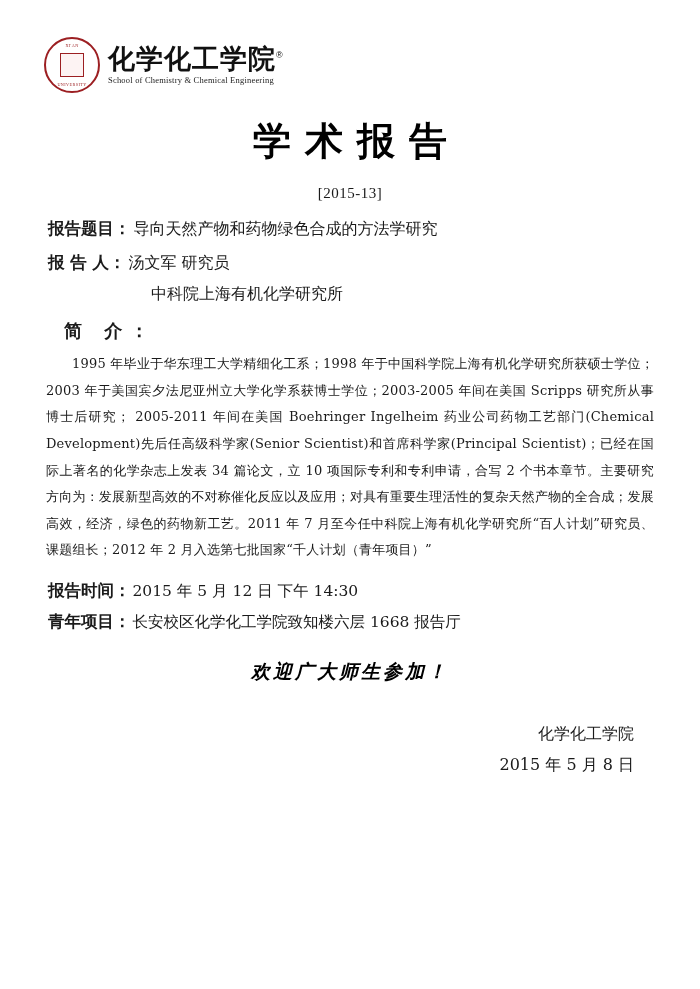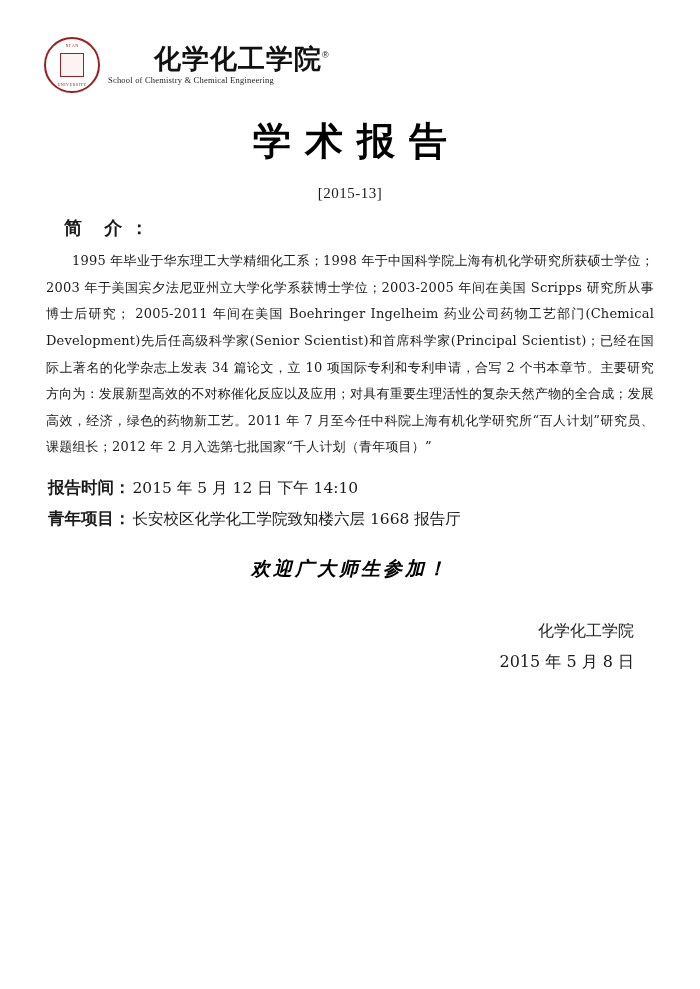--- a/index.html
+++ b/index.html
@@ -68,21 +68,20 @@
     justify-content: center;
   }
   .logo-cn {
     font-family: Liberation Sans, sans-serif;
     font-size: 27px;
     font-weight: bold;
     color: #111;
     letter-spacing: 1px;
     line-height: 1.05;
     white-space: nowrap;
-    margin-left: 46px;
   }
   .logo-cn .tm {
     font-size: 9px;
     vertical-align: super;
     font-weight: normal;
   }
   .logo-en {
     font-family: "Liberation Serif", serif;
     font-size: 8.5px;
     color: #222;
@@ -211,28 +210,39 @@
     </div>
     <div class="logo-text">
       <div class="logo-cn"><span>化学化工学院</span><span class="tm">®</span></div>
       <div class="logo-en">School of Chemistry &amp; Chemical Engineering</div>
     </div>
   </div>
 
   <div class="doc-title">学术报告</div>
   <div class="doc-number">[2015-13]</div>
 
+  <div class="fields">
+    <div class="field-row">
+      <span class="field-label">报告题目：</span>
+      <span class="field-value">导向天然产物和药物绿色合成的方法学研究</span>
+    </div>
+    <div class="field-row">
+      <span class="field-label">报 告 人：</span>
+      <span class="field-value">汤文军  研究员</span>
+    </div>
+    <div class="field-sub">中科院上海有机化学研究所</div>
+  </div>
 
   <div class="bio-head">简 介：</div>
   <div class="bio-body">1995 年毕业于华东理工大学精细化工系；1998 年于中国科学院上海有机化学研究所获硕士学位；2003 年于美国宾夕法尼亚州立大学化学系获博士学位；2003-2005 年间在美国 Scripps 研究所从事博士后研究； 2005-2011 年间在美国 Boehringer Ingelheim 药业公司药物工艺部门(Chemical Development)先后任高级科学家(Senior Scientist)和首席科学家(Principal Scientist)；已经在国际上著名的化学杂志上发表 34 篇论文，立 10 项国际专利和专利申请，合写 2 个书本章节。主要研究方向为：发展新型高效的不对称催化反应以及应用；对具有重要生理活性的复杂天然产物的全合成；发展高效，经济，绿色的药物新工艺。2011 年 7 月至今任中科院上海有机化学研究所“百人计划”研究员、课题组长；2012 年 2 月入选第七批国家“千人计划（青年项目）”</div>
 
   <div class="tp-block">
     <div class="tp-row">
       <span class="tp-label">报告时间：</span>
-      <span class="tp-value">2015 年 5 月 12 日 下午 14:10</span>
+      <span class="tp-value">2015 年 5 月 12 日 下午 14:30</span>
     </div>
     <div class="tp-row">
       <span class="tp-label">青年项目：</span>
       <span class="tp-value">长安校区化学化工学院致知楼六层 1668 报告厅</span>
     </div>
   </div>
 
   <div class="welcome">欢迎广大师生参加！</div>
 
   <div class="sign">

